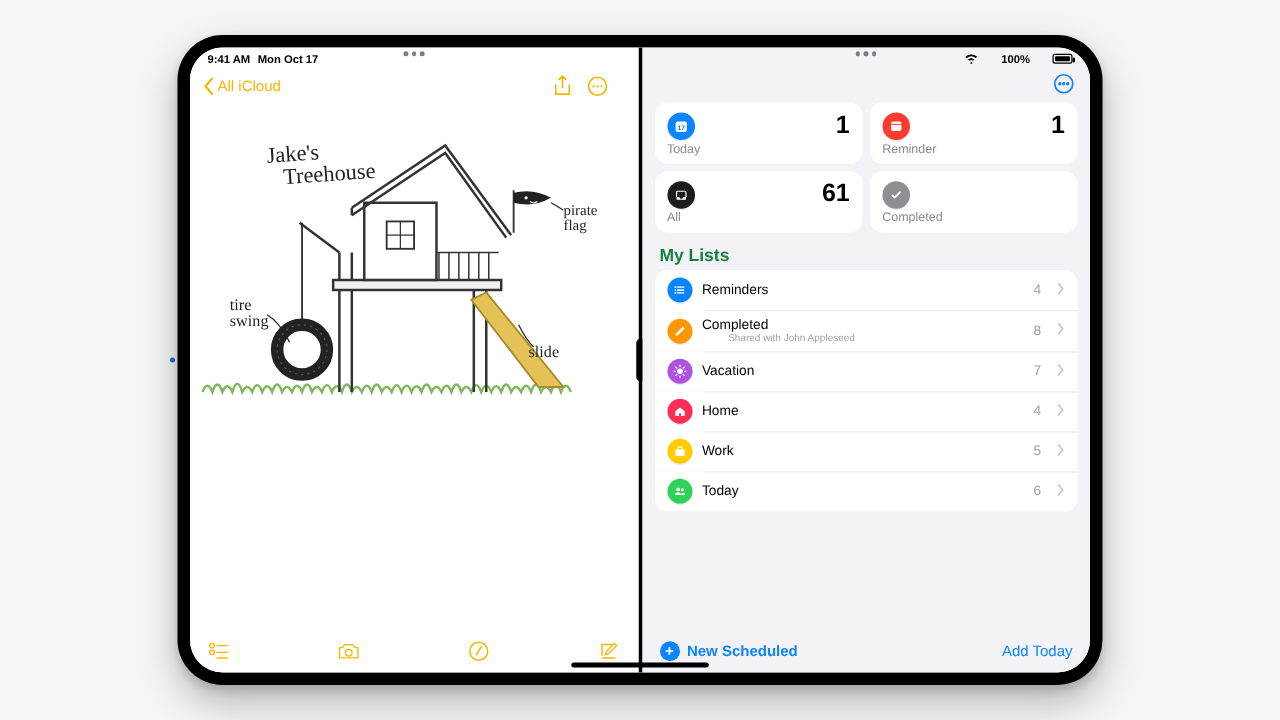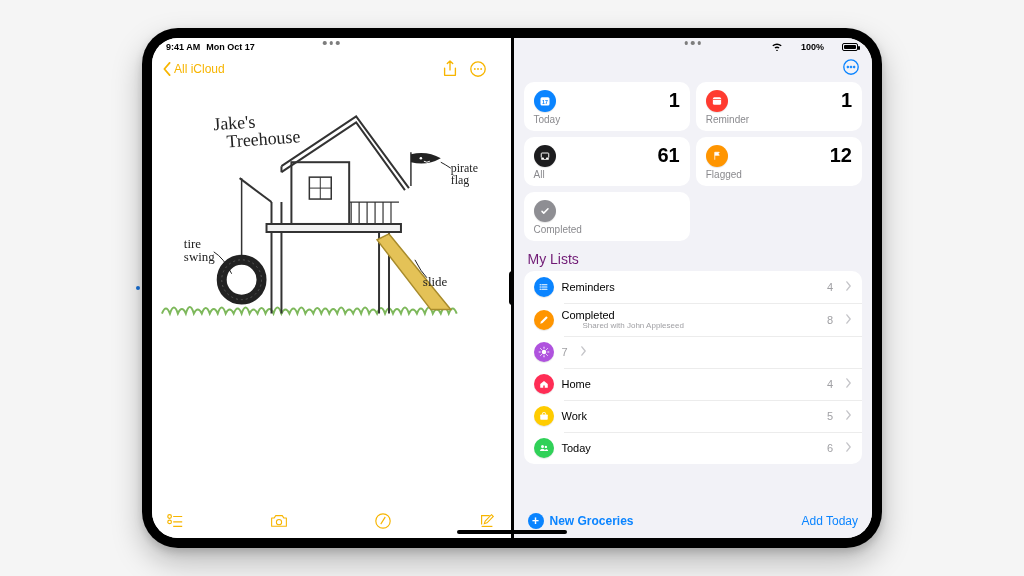--- a/index.html
+++ b/index.html
@@ -62,21 +62,21 @@
   .rem-topbar { padding-top: 18px; height: 40px; display:flex; align-items:center; justify-content:flex-end; padding-right:12px; position:relative;}
   .rem-topbar .icon-btn svg circle { stroke:#0a84ff; }
   .rem-grid { padding: 4px 10px 0 10px; display:grid; grid-template-columns:1fr 1fr; gap:6px;}
   .card { background:#fff; border-radius:10px; padding:8px 10px 6px 10px; display:flex; flex-direction:column; gap:2px; box-shadow: 0 0 0 rgba(0,0,0,0); }
   .card .row1 { display:flex; justify-content:space-between; align-items:flex-start; }
   .badge { width:22px; height:22px; border-radius:50%; display:inline-flex; align-items:center; justify-content:center; box-shadow:0 1px 1px rgba(0,0,0,.1); }
   .badge svg { width:12px; height:12px; }
   .card .num { font-size:20px; font-weight:700; color:#000; line-height:1;}
   .card .lbl { font-size:10px; color:#8a8a8e; font-weight:500;}
 
-  .section-title { font-size:14px; font-weight:400; color:#701a75; padding:10px 0 4px 14px;}
+  .section-title { font-size:14px; font-weight:700; color:#15803d; padding:10px 0 4px 14px;}
   .lists { background:transparent; padding:0 10px; display:flex; flex-direction:column; }
   .list-row { background:#fff; display:flex; align-items:center; gap:8px; padding:6px 10px; font-size:11px; position:relative;}
   .list-row:first-child { border-top-left-radius:10px; border-top-right-radius:10px; }
   .list-row:last-child { border-bottom-left-radius:10px; border-bottom-right-radius:10px; }
   .list-row + .list-row::before { content:""; position:absolute; left:40px; right:0; top:0; height:1px; background:#ececec;}
   .list-row .badge { width:20px; height:20px;}
   .list-row .title { flex:1; display:flex; flex-direction:column; }
   .list-row .title .main { font-size:11px; color:#000;}
   .list-row .title .sub { font-size:8px; color:#a0a0a4;padding-left:21px;}
   .list-row .count { font-size:11px; color:#a0a0a4; margin-right:4px;}
@@ -297,31 +297,20 @@
                 <svg viewBox="0 0 16 16">
                     <path d="M3 10h3l1 2h2l1-2h3v3H3z" fill="#fff"></path>
                     <path d="M3 10V5a1 1 0 011-1h8a1 1 0 011 1v5" stroke="#fff" stroke-width="1.3" fill="none"></path>
                   </svg>
               </span>
               <span class="num">61</span>
             </div>
             <span class="lbl">All</span>
           </div>
 
-          <div class="card">
-            <div class="row1">
-              <span class="badge" style="background:#ff9500">
-                <svg viewBox="0 0 16 16">
-                    <path d="M5 3v10M5 3h6l-1.5 2L11 7H5" fill="#fff" stroke="#fff" stroke-width="1"></path>
-                  </svg>
-              </span>
-              <span class="num">12</span>
-            </div>
-            <span class="lbl">Flagged</span>
-          </div>
 
           <div class="card">
             <div class="row1">
               <span class="badge" style="background:#8e8e93">
                 <svg viewBox="0 0 16 16">
                     <path d="M4 8.5l2.3 2.3L12 5" stroke="#fff" stroke-width="2" fill="none" stroke-linecap="round" stroke-linejoin="round"></path>
                   </svg>
               </span>
               <span class="num"></span>
             </div>
@@ -380,20 +369,23 @@
                     <line x1="8" y1="13" x2="8" y2="14.5"></line>
                     <line x1="1.5" y1="8" x2="3" y2="8"></line>
                     <line x1="13" y1="8" x2="14.5" y2="8"></line>
                     <line x1="3.5" y1="3.5" x2="4.6" y2="4.6"></line>
                     <line x1="11.4" y1="11.4" x2="12.5" y2="12.5"></line>
                     <line x1="12.5" y1="3.5" x2="11.4" y2="4.6"></line>
                     <line x1="4.6" y1="11.4" x2="3.5" y2="12.5"></line>
                   </g>
                 </svg>
               </span>
+              <span class="title">
+                <span class="main">Vacation</span>
+              </span>
               <span class="count">7</span>
               <span class="chev"><svg viewBox="0 0 8 12">
                   <path d="M2 1l4 5-4 5" stroke="#c5c5c9" stroke-width="1.6" fill="none" stroke-linecap="round" stroke-linejoin="round"></path>
                 </svg></span>
             </div>
             <div class="list-row">
               <span class="badge" style="background:#ff2d55">
                 <svg viewBox="0 0 16 16">
                   <path d="M3 8l5-4 5 4v5H9v-3H7v3H3z" fill="#fff"></path>
                 </svg>
@@ -436,21 +428,21 @@
               <span class="count">6</span>
               <span class="chev"><svg viewBox="0 0 8 12">
                   <path d="M2 1l4 5-4 5" stroke="#c5c5c9" stroke-width="1.6" fill="none" stroke-linecap="round" stroke-linejoin="round"></path>
                 </svg></span>
             </div>
           </div>
 
         <div class="rem-bottom">
           <div class="new-rem">
             <span class="plus">+</span>
-            <span>New Groceries</span>
+            <span>New Scheduled</span>
           </div>
           <div class="add-list">
             <span>Add Today</span>
           </div>
         </div>
       </div>
 
       <div class="home-indicator"></div>
     </div>
   </div>

